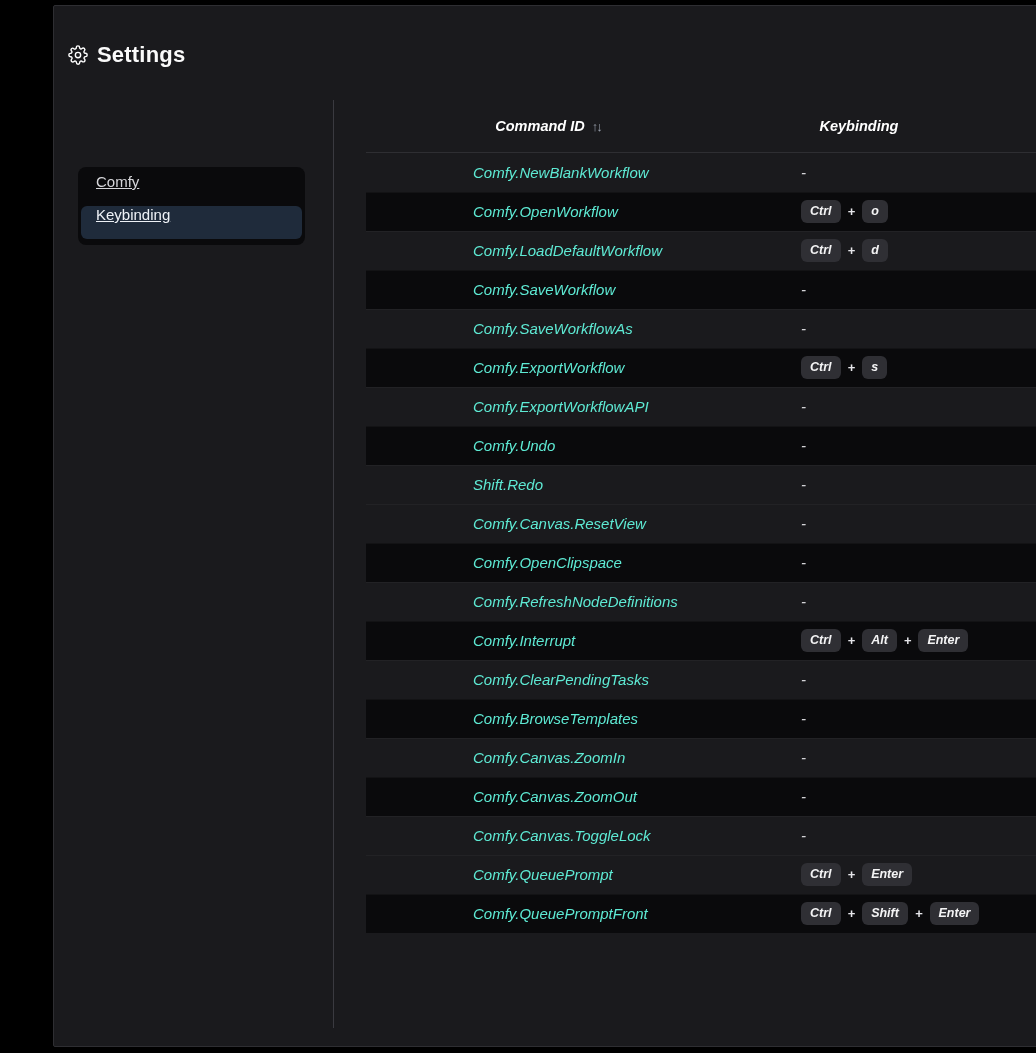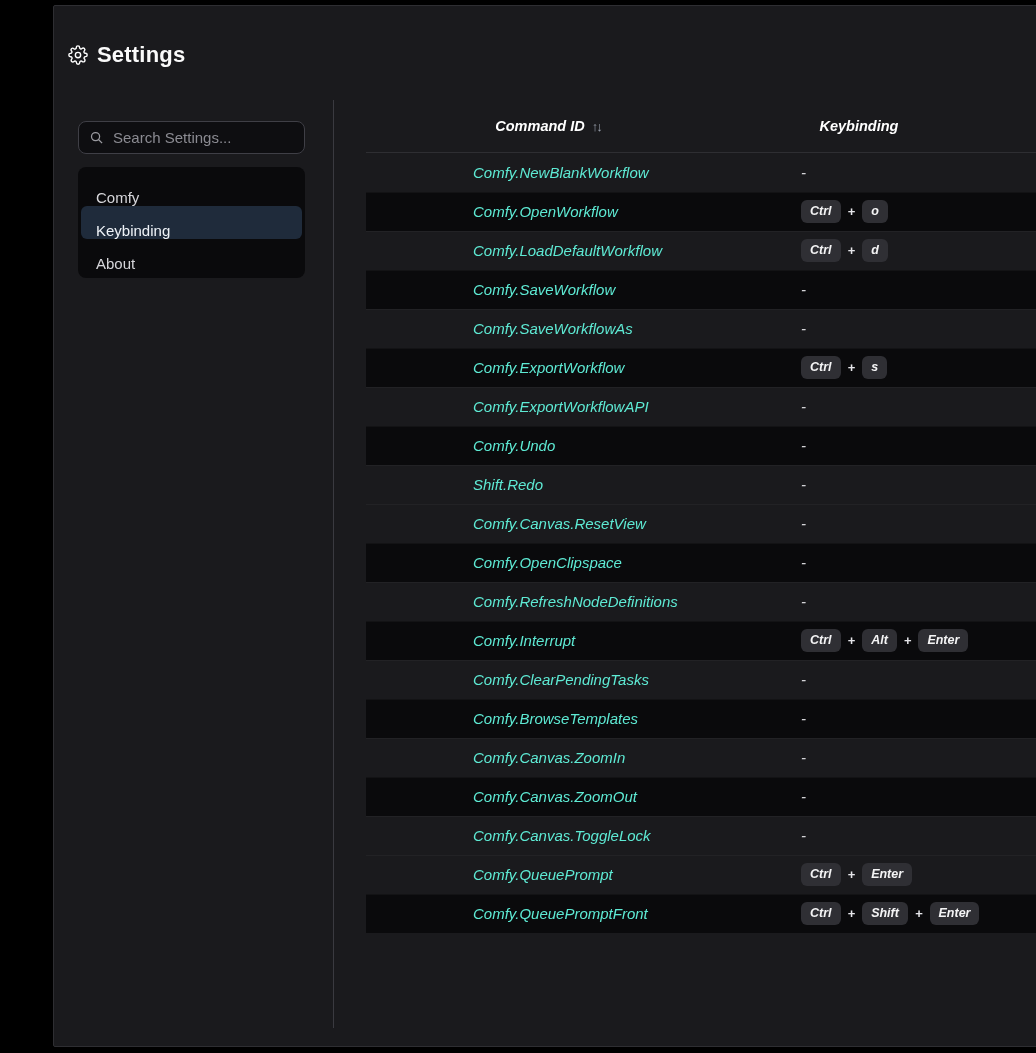--- a/index.html
+++ b/index.html
@@ -19,22 +19,22 @@
   
   .searchbox { position:absolute; left:24px; top:115px; width:227px; height:33px;
                background:#0e0e11; border:1px solid #3f3f46; border-radius:8px;
                display:flex; align-items:center; padding:0 10px; gap:9px; }
   .searchbox svg { width:15px; height:15px; stroke:#9a9aa0; fill:none; stroke-width:2; flex:none; }
   .searchbox input { background:transparent; border:none; outline:none; color:#e4e4e7;
                      font-size:15px; width:100%; font-family:inherit; }
   .searchbox input::placeholder { color:#8b8b92; }
   .nav { position:absolute; left:24px; top:161px; width:227px; background:#0a0a0c;
          border-radius:8px; padding:6px 3px; }
-  .nav-item { height:33px; display:flex; align-items:flex-end; padding:0 15px; border-radius:6px;
-              color:#d6d6da; font-size:15px; cursor:pointer; }
+  .nav-item { height:33px; display:flex; align-items:flex-start; padding:0 15px; border-radius:6px;
+              color:#d6d6da; font-size:15px; cursor:pointer;text-decoration:underline; }
   .nav-item.active { background:#1f2b3b; color:#eef2f7; }
 
   
   .vdivider { position:absolute; left:279px; top:94px; width:1px; height:928px; background:#3a3a40; }
 
   
   .table { position:absolute; left:312px; top:94px; width:681px;font-style:italic; }
   .thead { position:relative; height:53px; border-bottom:1px solid #2e2e32; }
   .th { position:absolute; top:50%; transform:translate(-50%,-50%); color:#fff;
         font-size:14.5px; font-weight:bold; white-space:nowrap; display:flex; align-items:center; gap:7px; }
@@ -65,40 +65,30 @@
     </svg>
     <h1>Settings</h1>
   </div>
 
   <button class="close-btn">
     <svg viewBox="0 0 16 16" fill="none">
       <path d="M2 2 L14 14 M14 2 L2 14"></path>
     </svg>
   </button>
 
-  <div class="searchbox">
-    <svg viewBox="0 0 24 24">
-      <circle cx="10.5" cy="10.5" r="6.5"></circle>
-        <path d="M15.5 15.5 L21 21"></path>
-    </svg>
-    <input type="text" placeholder="Search Settings..." style="">
-  </div>
 
   <nav class="nav">
     <div class="nav-item">
       <span>Comfy</span>
     </div>
 
     <div class="nav-item active">
       <span>Keybinding</span>
     </div>
 
-    <div class="nav-item">
-      <span>About</span>
-    </div>
   </nav>
 
   <div class="vdivider"></div>
 
   <div class="table">
     <div class="thead">
       <div class="th th-command">
         <span>Command ID</span>
         <span class="sort-icon">↑↓</span>
       </div>

